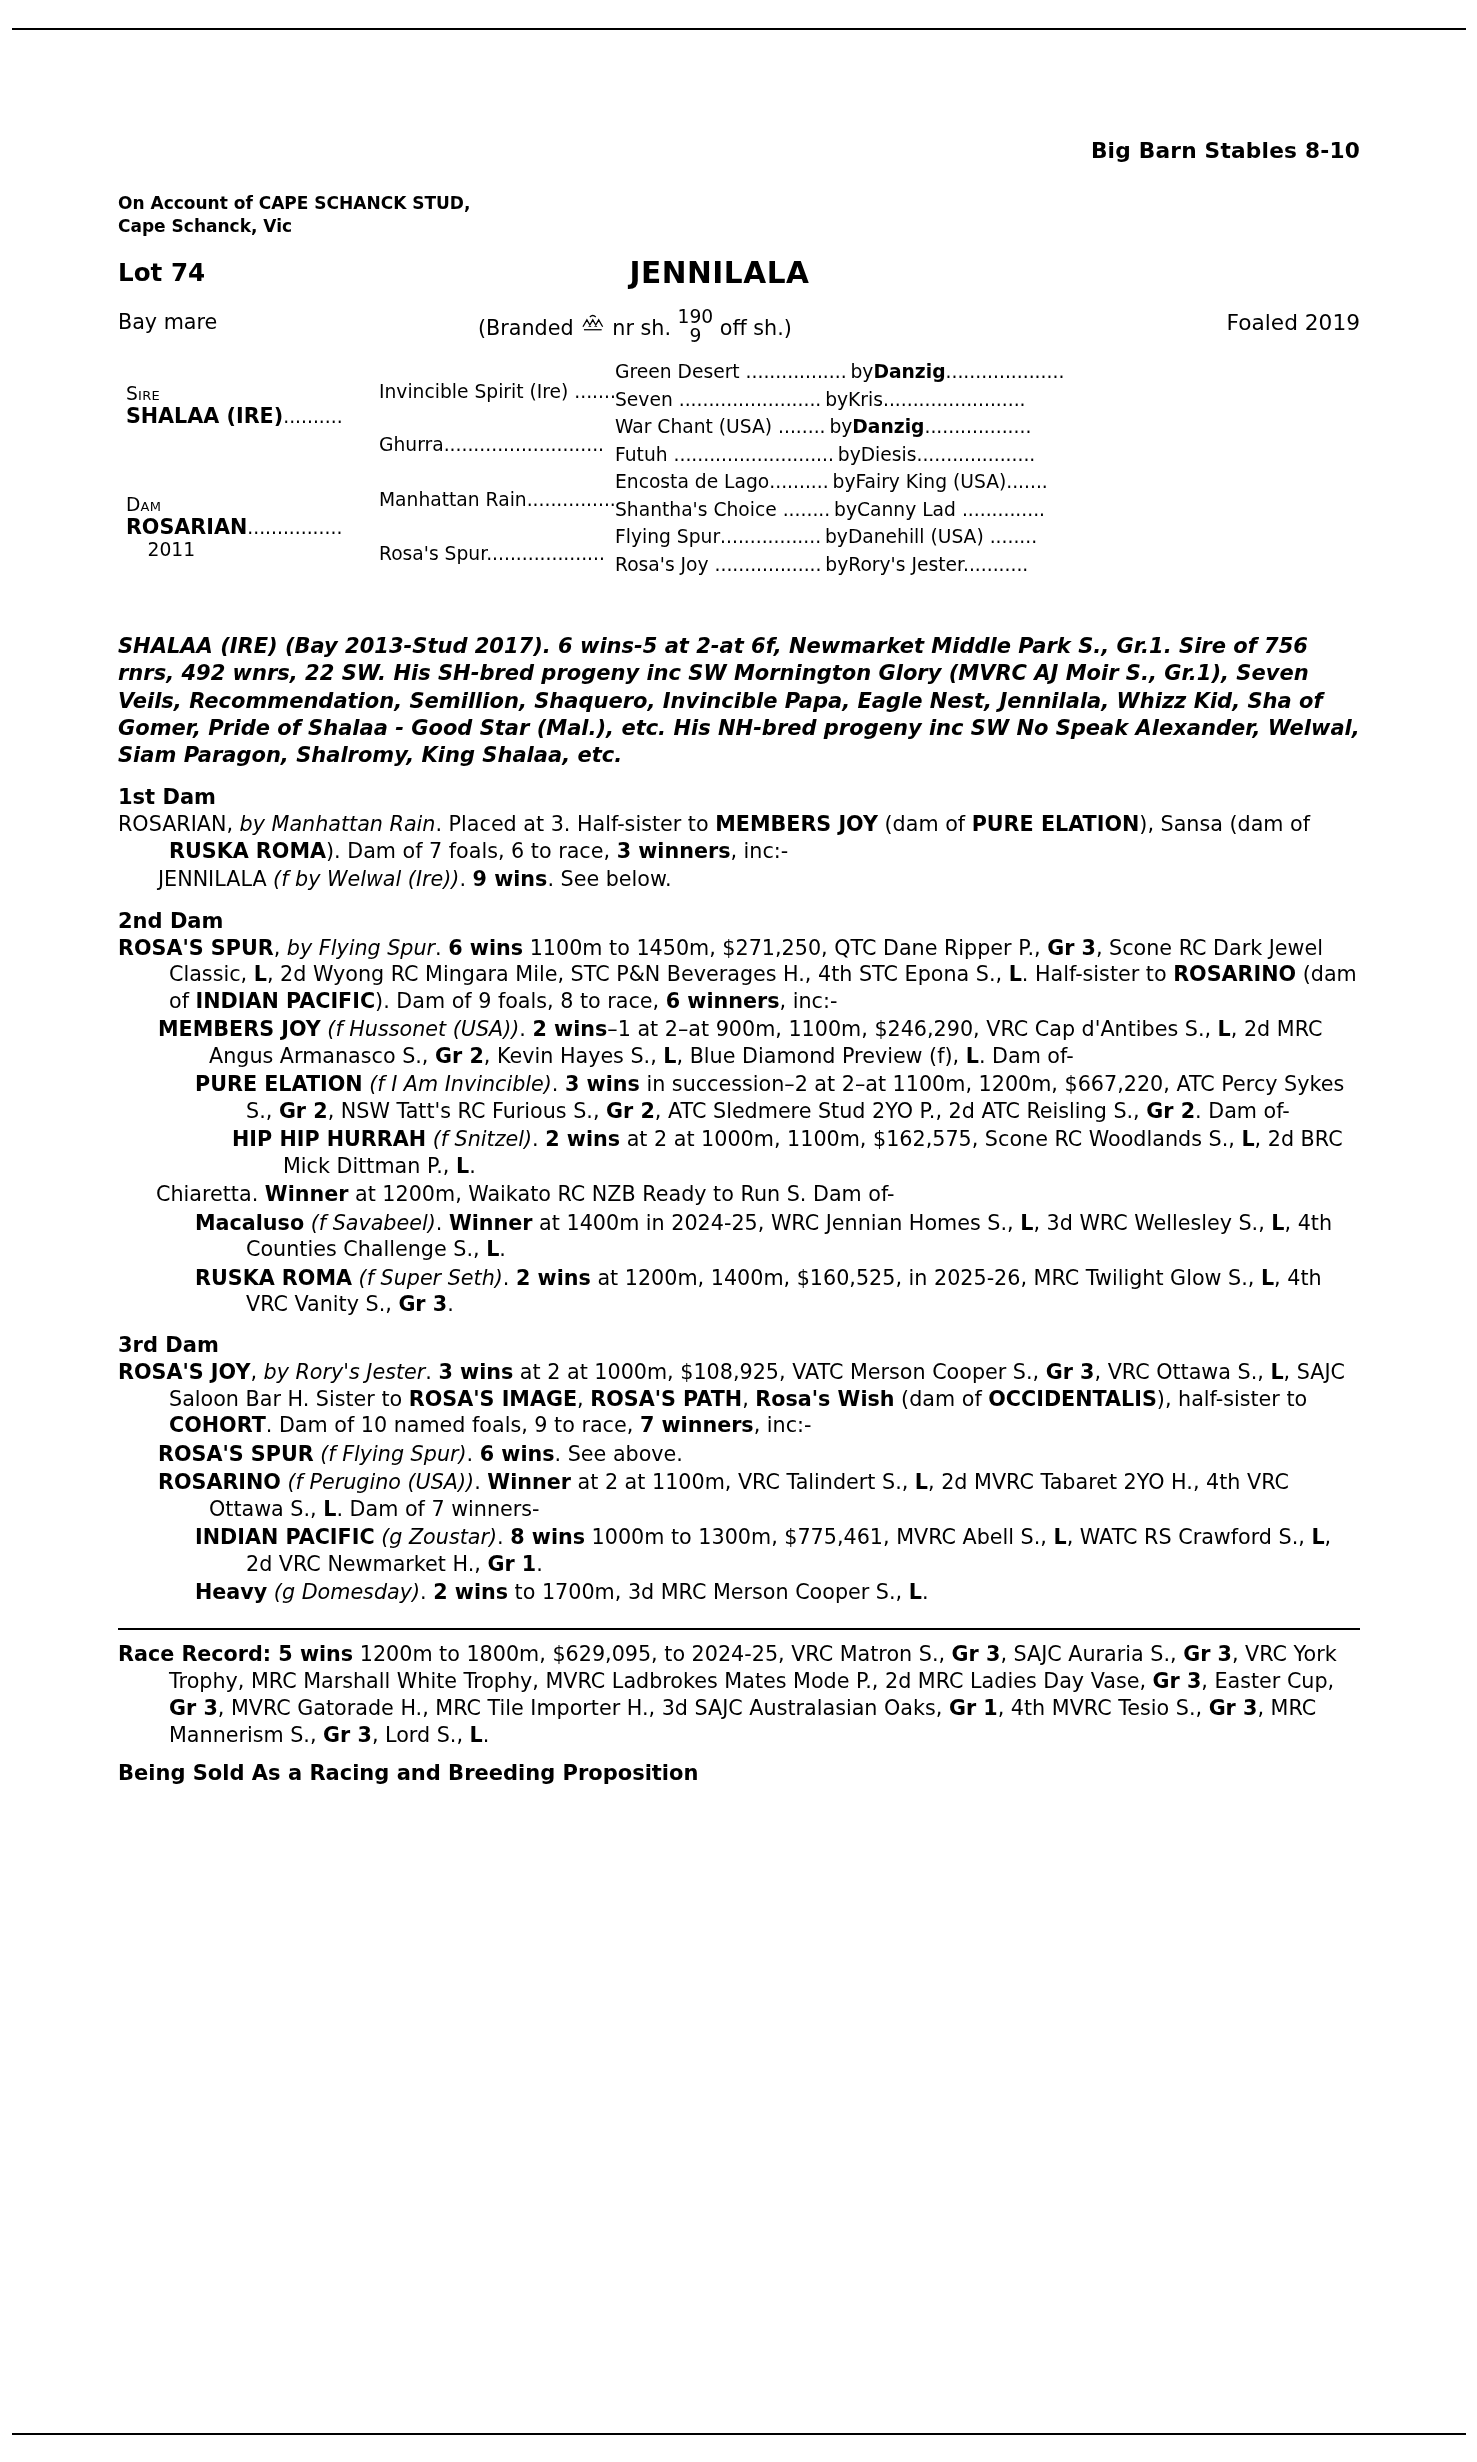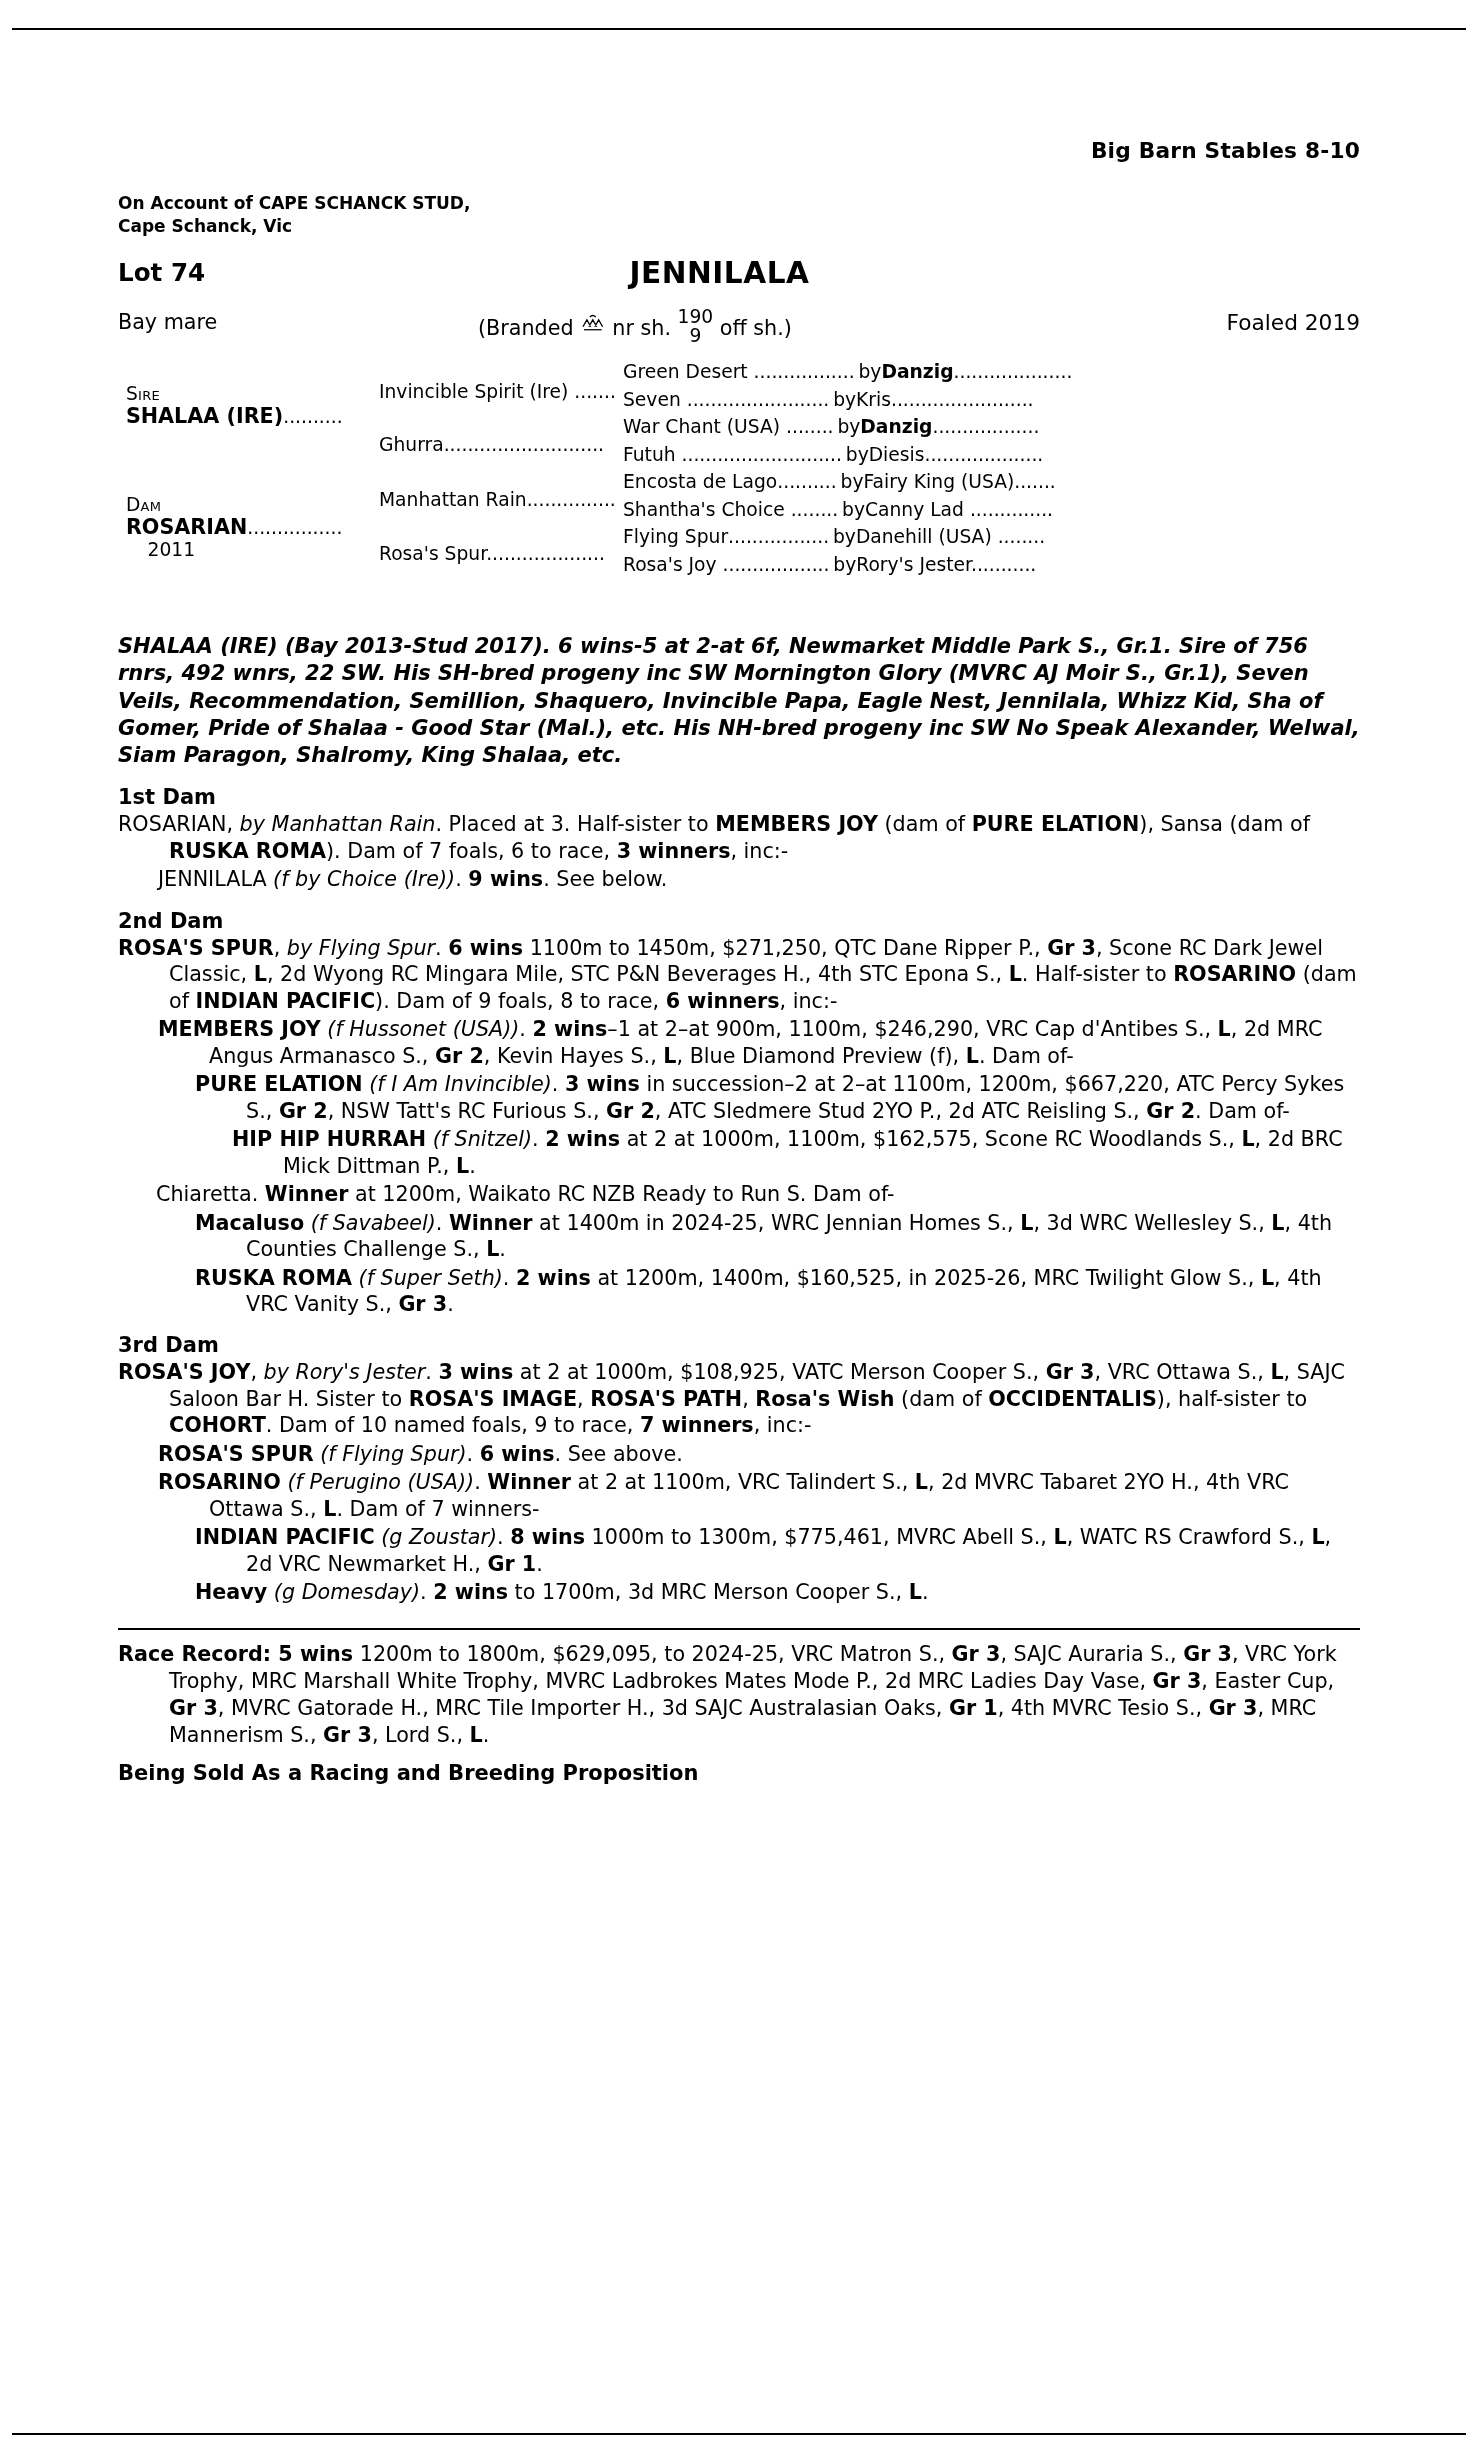--- a/index.html
+++ b/index.html
@@ -158,21 +158,21 @@
   .p-dam-block  { position: absolute; top: 133px; left: 0; }
   .p-year { font-size: 18.7px; margin-left: 21.7px; }
 
   .g1 { position: absolute; top: 19.7px; left: 0; white-space: nowrap; }
   .g2 { position: absolute; top: 73px; left: 0; white-space: nowrap; }
   .g3 { position: absolute; top: 128px; left: 0; white-space: nowrap; }
   .g4 { position: absolute; top: 182px; left: 0; white-space: nowrap; }
 
   .gg {
     position: absolute;
-    left: 8px;
+    left: 0;
     white-space: nowrap;
     font-size: 18.7px;
   }
   .gg .bsire { font-weight: bold; }
   .gg1 { top: 0px; }
   .gg2 { top: 27.6px; }
   .gg3 { top: 55px; }
   .gg4 { top: 83px; text-align: center; }
   .gg5 { top: 110px; }
   .gg6 { top: 138px; }
@@ -326,21 +326,21 @@
       </div>
     </div>
 
     <div class="sire-para">SHALAA (IRE) (Bay 2013-Stud 2017). 6 wins-5 at 2-at 6f, Newmarket Middle Park S., Gr.1. Sire of 756 rnrs, 492 wnrs, 22 SW. His SH-bred progeny inc SW Mornington Glory (MVRC AJ Moir S., Gr.1), Seven Veils, Recommendation, Semillion, Shaquero, Invincible Papa, Eagle Nest, Jennilala, Whizz Kid, Sha of Gomer, Pride of Shalaa - Good Star (Mal.), etc. His NH-bred progeny inc SW No Speak Alexander, Welwal, Siam Paragon, Shalromy, King Shalaa, etc.</div>
 
     <div>
 
       <div>
         <div class="sec-head">1st Dam</div>
         <div class="para hang1">ROSARIAN, <i>by Manhattan Rain</i>. Placed at 3. Half-sister to <b>MEMBERS JOY</b> (dam of <b>PURE ELATION</b>), Sansa (dam of <b>RUSKA ROMA</b>). Dam of 7 foals, 6 to race, <b>3 winners</b>, inc:-</div>
-        <div class="para hang2">JENNILALA <i>(f by Choice (Ire))</i>. <b>9 wins</b>. See below.</div>
+        <div class="para hang2">JENNILALA <i>(f by Welwal (Ire))</i>. <b>9 wins</b>. See below.</div>
       </div>
 
       <div>
         <div class="sec-head">2nd Dam</div>
         <div class="para hang1"><b>ROSA'S SPUR</b>, <i>by Flying Spur</i>. <b>6 wins</b> 1100m to 1450m, $271,250, QTC Dane Ripper P., <b>Gr 3</b>, Scone RC Dark Jewel Classic, <b>L</b>, 2d Wyong RC Mingara Mile, STC P&amp;N Beverages H., 4th STC Epona S., <b>L</b>. Half-sister to <b>ROSARINO</b> (dam of <b>INDIAN PACIFIC</b>). Dam of 9 foals, 8 to race, <b>6 winners</b>, inc:-</div>
         <div class="para hang2"><b>MEMBERS JOY</b> <i>(f Hussonet (USA))</i>. <b>2 wins</b>–1 at 2–at 900m, 1100m, $246,290, VRC Cap d'Antibes S., <b>L</b>, 2d MRC Angus Armanasco S., <b>Gr 2</b>, Kevin Hayes S., <b>L</b>, Blue Diamond Preview (f), <b>L</b>. Dam of-</div>
         <div class="para hang3"><b>PURE ELATION</b> <i>(f I Am Invincible)</i>. <b>3 wins</b> in succession–2 at 2–at 1100m, 1200m, $667,220, ATC Percy Sykes S., <b>Gr 2</b>, NSW Tatt's RC Furious S., <b>Gr 2</b>, ATC Sledmere Stud 2YO P., 2d ATC Reisling S., <b>Gr 2</b>. Dam of-</div>
         <div class="para hang4"><b>HIP HIP HURRAH</b> <i>(f Snitzel)</i>. <b>2 wins</b> at 2 at 1000m, 1100m, $162,575, Scone RC Woodlands S., <b>L</b>, 2d BRC Mick Dittman P., <b>L</b>.</div>
         <div class="para hangsm">Chiaretta. <b>Winner</b> at 1200m, Waikato RC NZB Ready to Run S. Dam of-</div>
         <div class="para hang3"><b>Macaluso</b> <i>(f Savabeel)</i>. <b>Winner</b> at 1400m in 2024-25, WRC Jennian Homes S., <b>L</b>, 3d WRC Wellesley S., <b>L</b>, 4th Counties Challenge S., <b>L</b>.</div>

